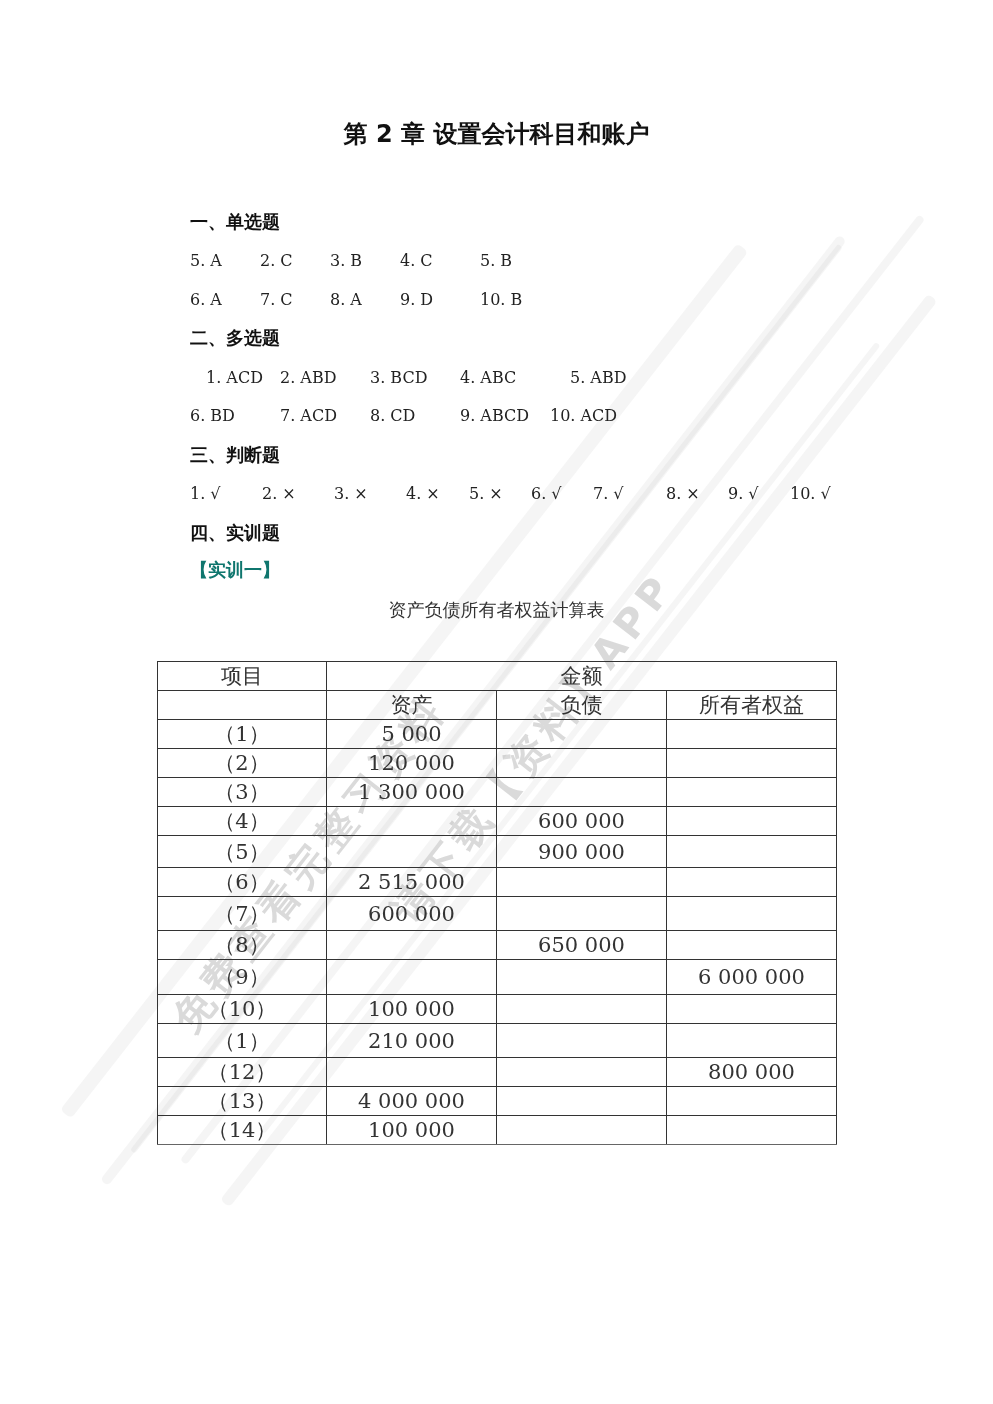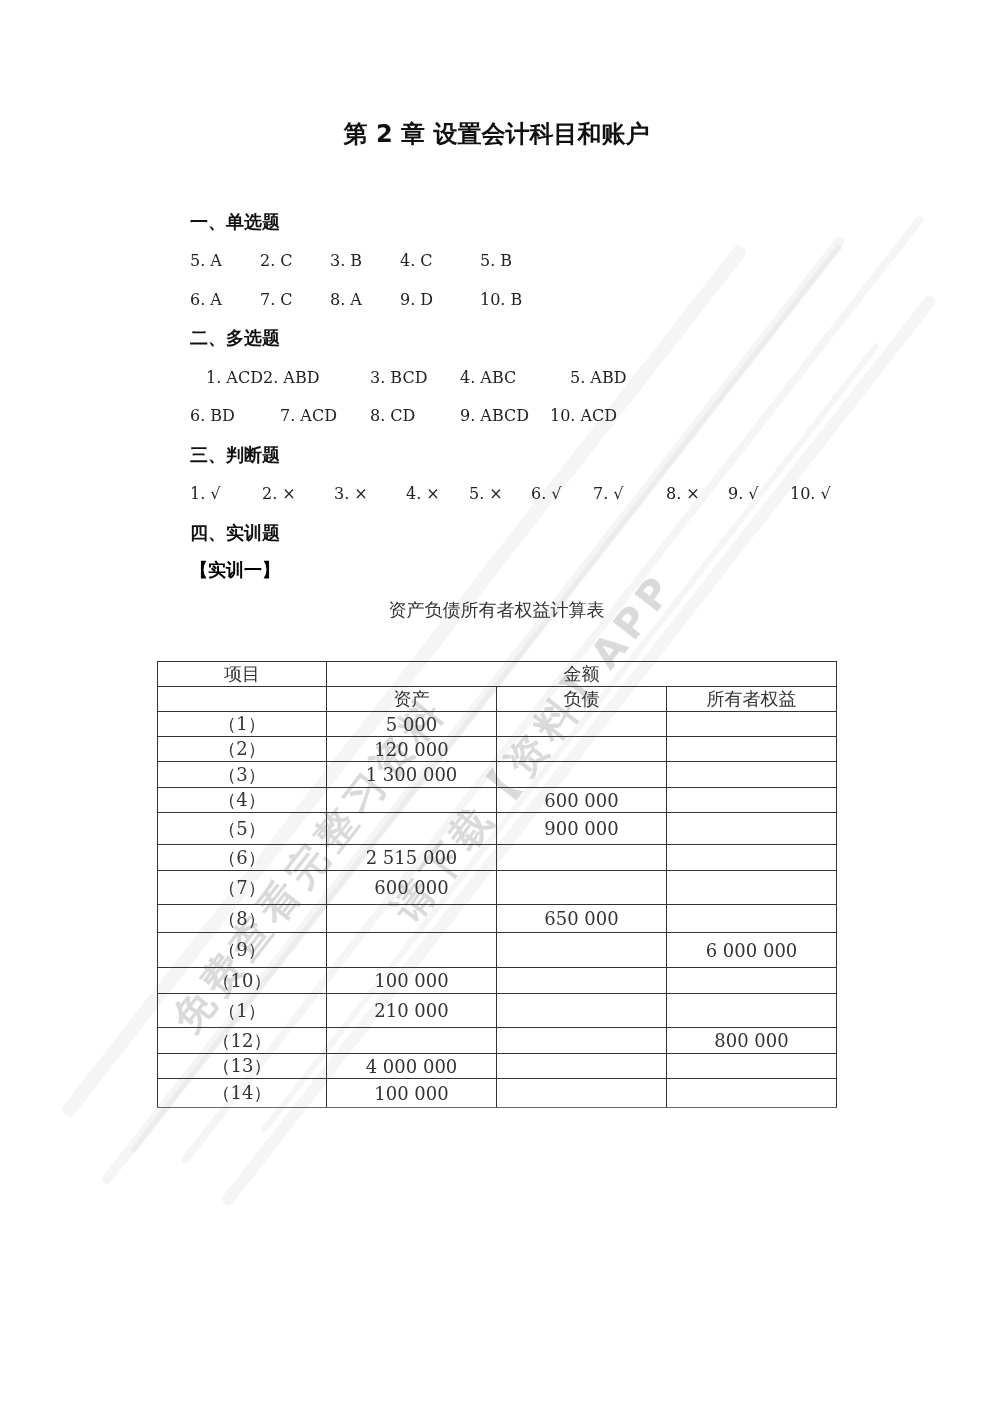--- a/index.html
+++ b/index.html
@@ -28,29 +28,29 @@
     font-family: "DejaVu Sans", sans-serif; font-weight: bold; font-size: 24px; color: #111;
   }
   .section-heading {
     position: absolute; left: 190px; font-family: "DejaVu Sans", sans-serif;
     font-weight: bold; font-size: 18px; color: #111;
   }
   .ans-row { position: absolute; left: 190px; height: 22px; font-size: 16px; color: #222; }
   .ans { position: absolute; white-space: nowrap; }
   .sub-heading {
     position: absolute; left: 190px; top: 558px; font-family: "DejaVu Sans", sans-serif;
-    font-weight: bold; font-size: 18px; color: #000000;
+    font-weight: bold; font-size: 18px; color: #0f766e;
   }
   .table-caption {
     position: absolute; left: 0; width: 993px; top: 598px; text-align: center;
     font-size: 18px; color: #333;
   }
   table.calc {
     position: absolute; left: 157px; top: 661px; border-collapse: collapse;
-    font-size: 18px; color: #333;
+    font-size: 21px; color: #333;
   }
   table.calc td {
     border: 1px solid #333; text-align: center; padding: 0; vertical-align: middle;
   }
   table.calc tr:last-child td { border-bottom: 1.5px solid #666; }
 </style>
 </head>
 <body>
 
 <div class="watermark">
@@ -80,21 +80,21 @@
     <span class="ans" style="left:0px;">6. A</span>
     <span class="ans" style="left:70px;">7. C</span>
     <span class="ans" style="left:140px;">8. A</span>
     <span class="ans" style="left:210px;">9. D</span>
     <span class="ans" style="left:290px;">10. B</span>
   </div>
 
   <div class="section-heading" style="top:326px;">二、多选题</div>
   <div class="ans-row" style="top:368px;">
     <span class="ans" style="left:16px;">1. ACD</span>
-    <span class="ans" style="left:73px;">2. ABD</span>
+    <span class="ans" style="left:90px;">2. ABD</span>
     <span class="ans" style="left:180px;">3. BCD</span>
     <span class="ans" style="left:270px;">4. ABC</span>
     <span class="ans" style="left:370px;margin-left:10px;">5. ABD</span>
   </div>
   <div class="ans-row" style="top:406px;">
     <span class="ans" style="left:0px;">6. BD</span>
     <span class="ans" style="left:90px;">7. ACD</span>
     <span class="ans" style="left:180px;">8. CD</span>
     <span class="ans" style="left:270px;text-align:right;">9. ABCD</span>
     <span class="ans" style="left:360px;">10. ACD</span>

